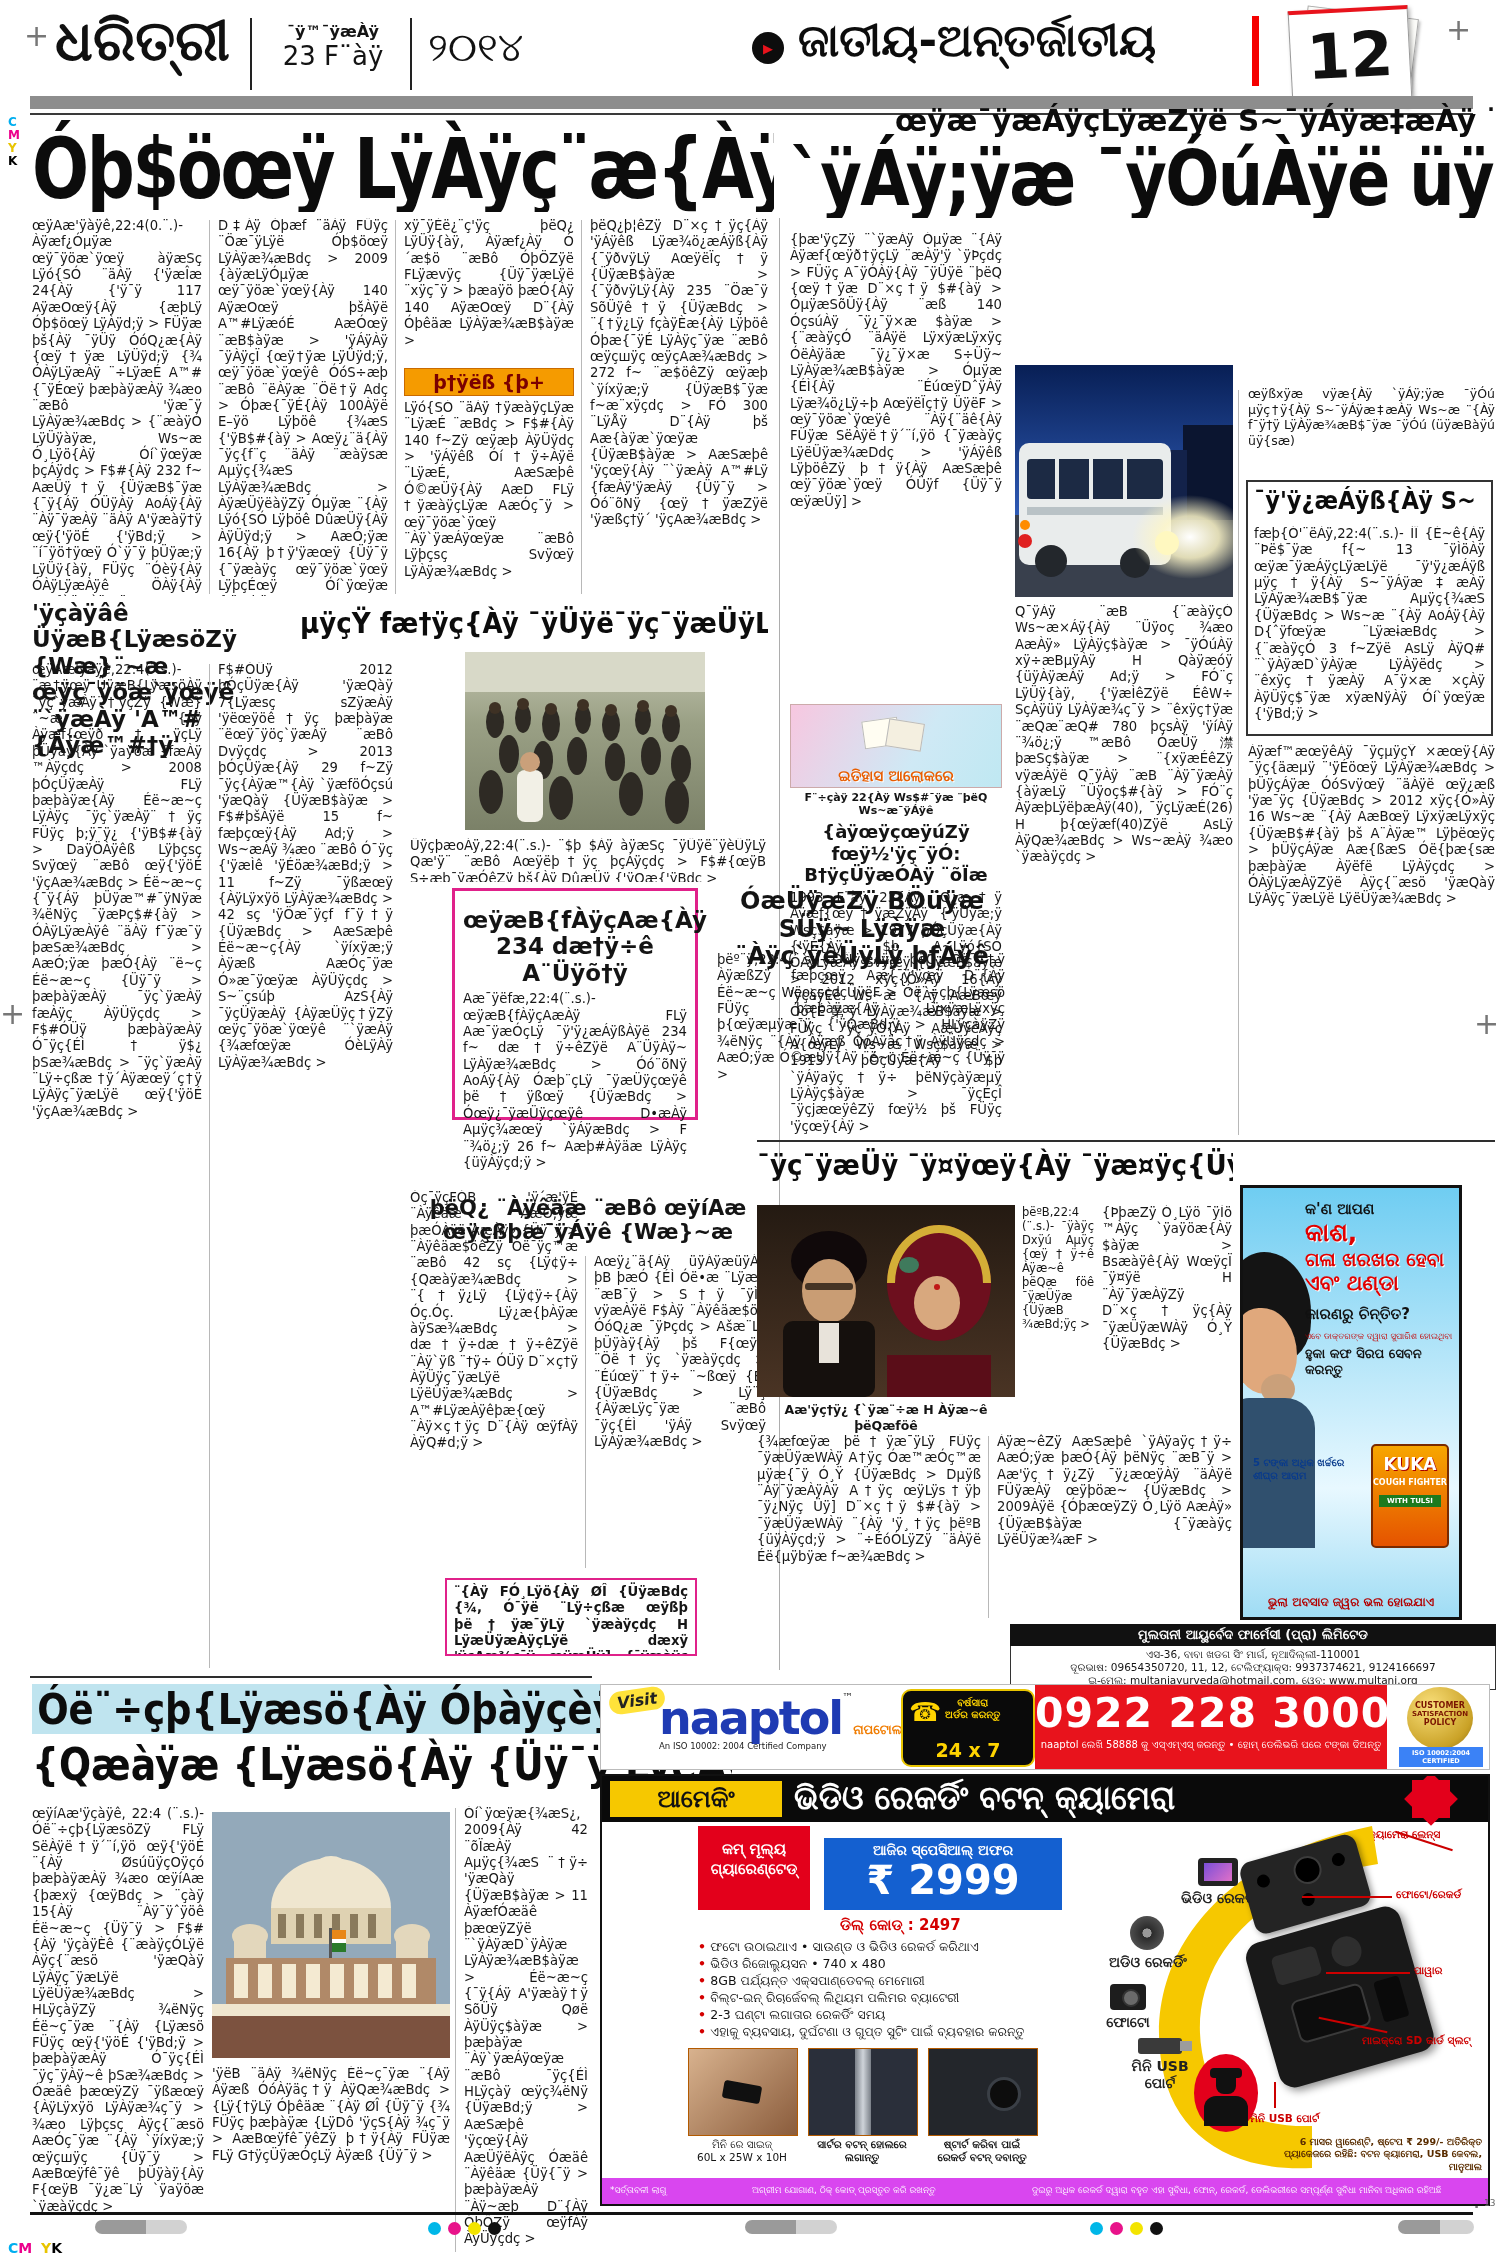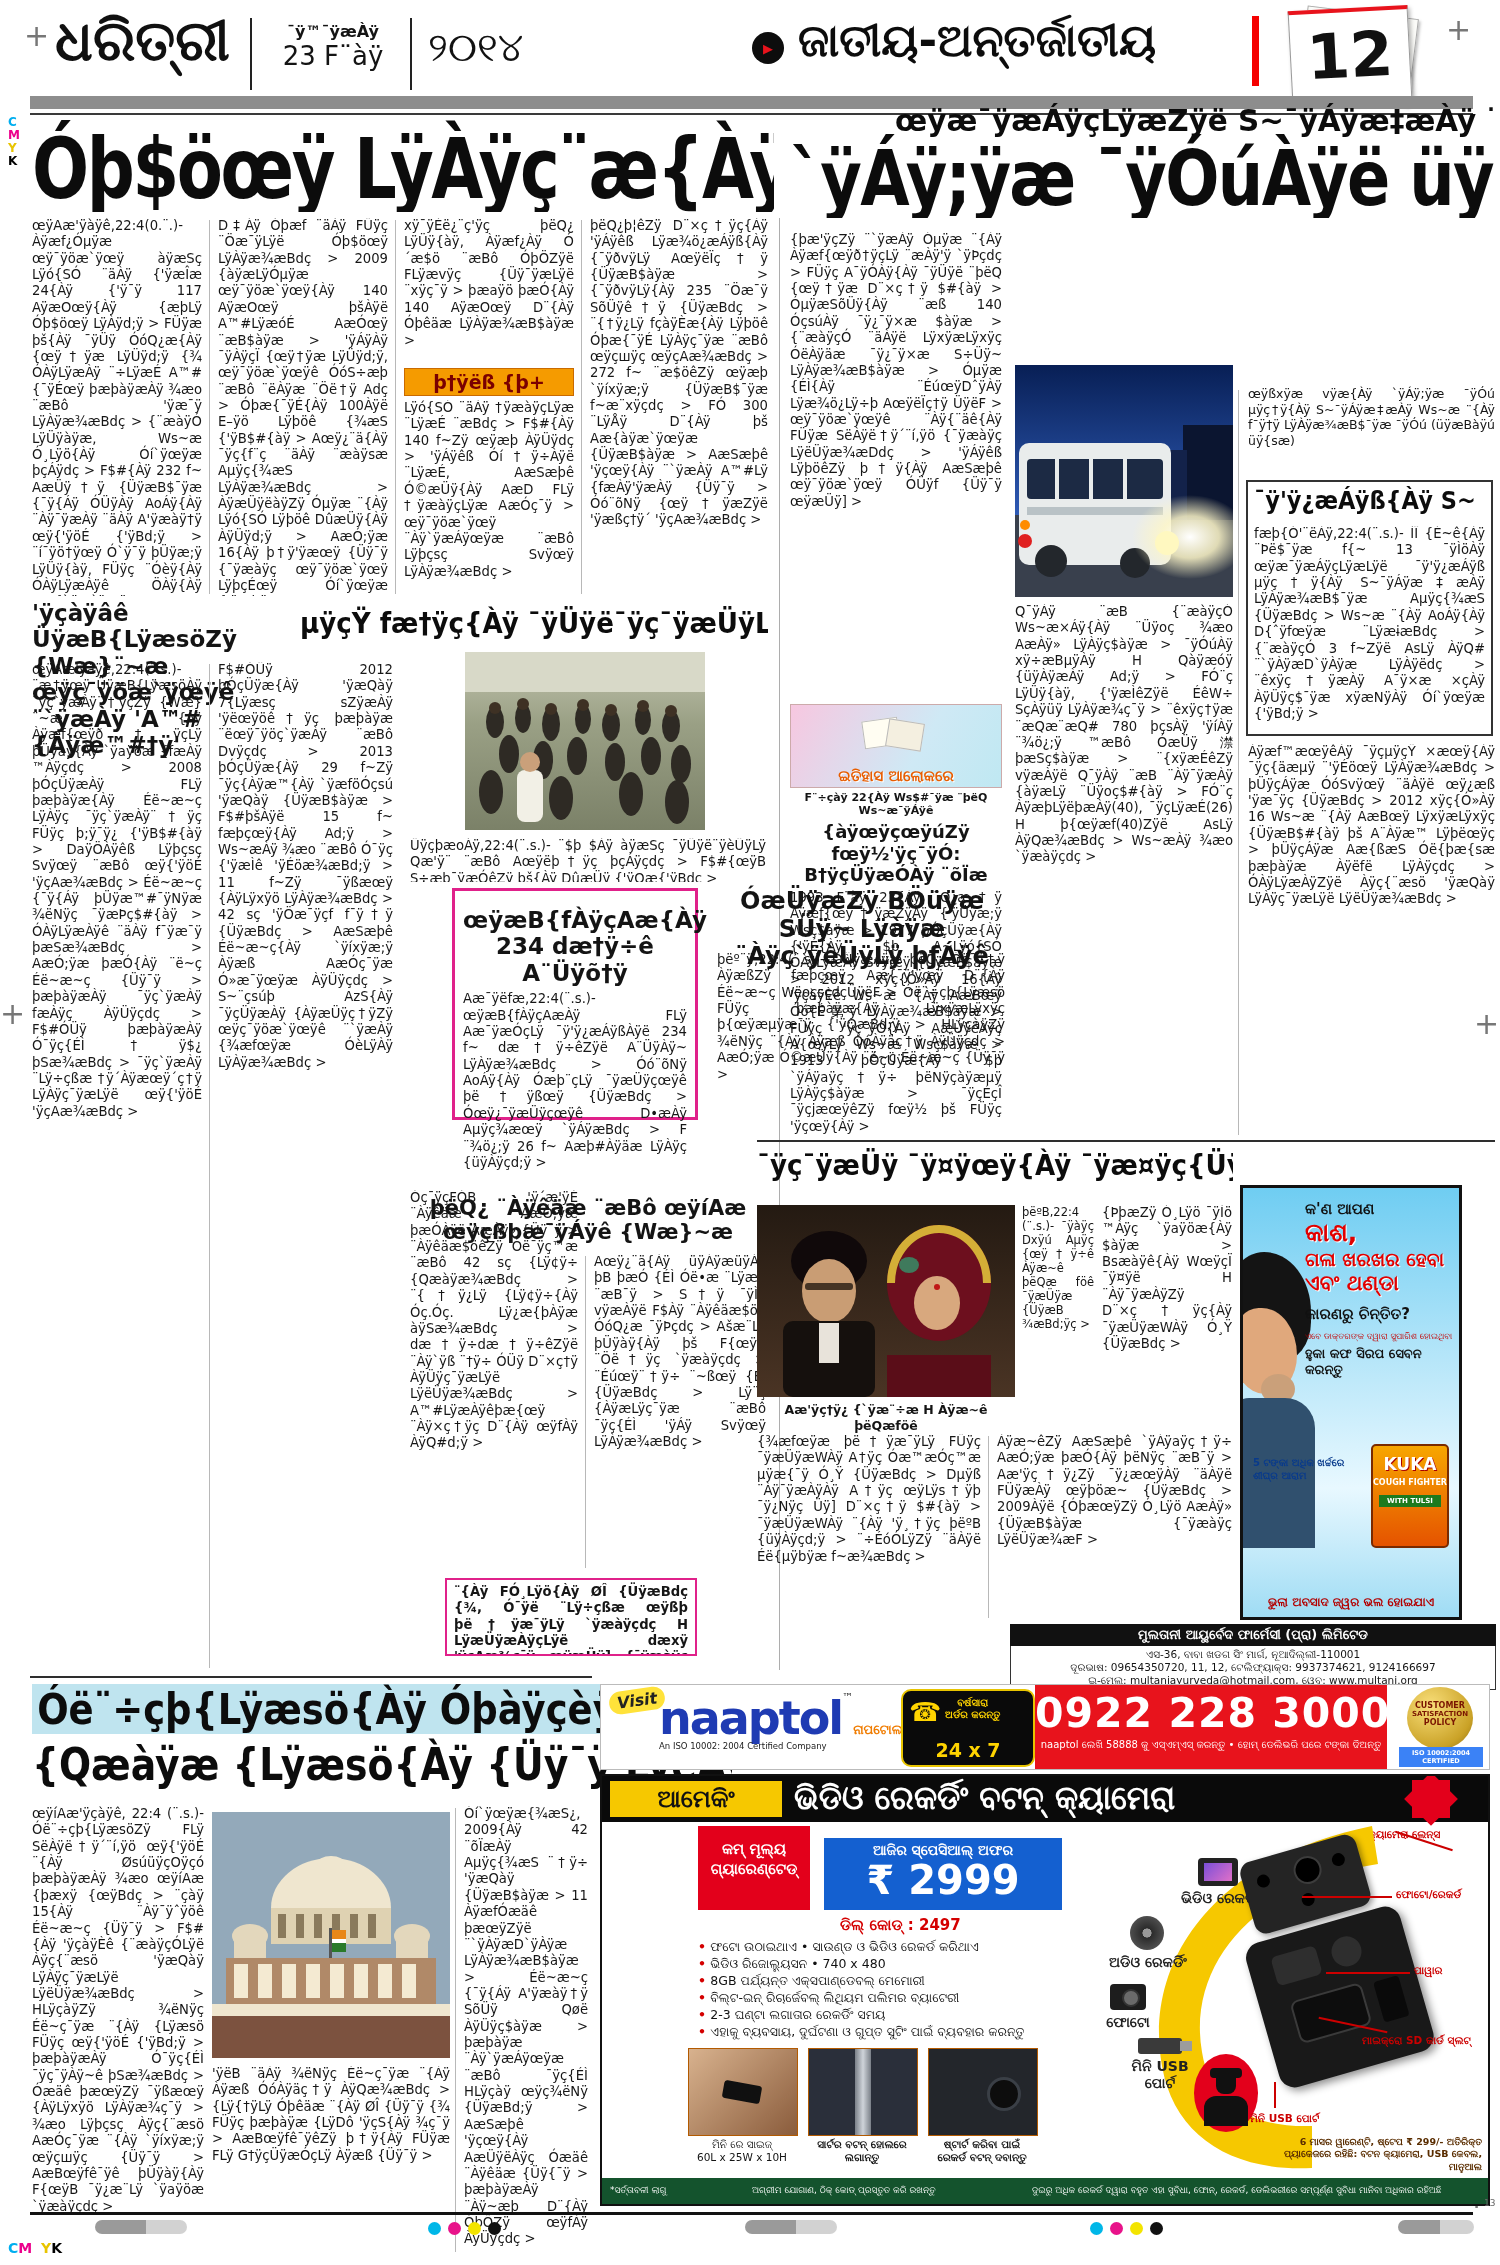--- a/index.html
+++ b/index.html
@@ -477,21 +477,21 @@
     <div class="redline" style="left:716px;top:248px;width:70px;height:2px;transform:rotate(12deg);"></div>
     <div class="callout" style="position:absolute;left:760px;top:258px;">ମାଇକ୍ରୋ SD କାର୍ଡ ସ୍ଲଟ୍</div>
     <div class="redline" style="left:672px;top:306px;width:2px;height:26px;"></div>
     <div class="callout" style="position:absolute;left:648px;top:336px;">ମିନି USB ପୋର୍ଟ</div>
 
     <div style="position:absolute;left:660px;top:360px;width:220px;text-align:right;font-size:9.5px;color:#5a2d00;font-weight:700;line-height:1.3;">
       <div>6 ମାସର ୱାରେଣ୍ଟି, ଷ୍ଟେପ ₹ 299/- ଅତିରିକ୍ତ</div>
       <div>ପ୍ୟାକେଜରେ ରହିଛି: ବଟନ କ୍ୟାମେରା, USB କେବଲ, ମାନୁଆଲ</div>
     </div>
 
-    <div style="position:absolute;left:0;bottom:0;width:100%;height:26px;background:#14532d;color:#fff;">
+    <div style="position:absolute;left:0;bottom:0;width:100%;height:26px;background:#d946ef;color:#fff;">
       <span style="position:absolute;left:8px;top:7px;font-size:9px;">*ସର୍ତ୍ତାବଳୀ ଲାଗୁ</span>
       <span style="position:absolute;left:150px;top:7px;font-size:9px;">ଅଗ୍ରୀମ ଯୋଗାଣ, ଠିକ୍ କୋଡ୍ ପ୍ରସ୍ତୁତ କରି ରଖନ୍ତୁ</span>
       <span style="position:absolute;left:430px;top:7px;font-size:9px;">ଦୁଇରୁ ଅଧିକ ରେକର୍ଡ ଦ୍ୱାରା ବହୁତ ଏହା ସୁବିଧା, ଫୋନ୍, ରେକର୍ଡ, ଡେଲିଭରୀରେ ସମ୍ପୂର୍ଣ୍ଣ ସୁବିଧା ମାନିବା ଅଧିକାର ରହିଅଛି</span>
     </div>
   </div>
 
   <div class="hr" style="left:30px;top:2212px;width:1443px;height:3px;background:#111;"></div>
   <div class="abs" style="left:1484px;top:2198px;font-size:9px;color:#666;">13</div>
 
   <div class="abs" style="left:95px;top:2220px;width:92px;height:14px;border-radius:7px;background:linear-gradient(90deg,#9a9a9a 55%,#d2d2d2 55%);"></div>

